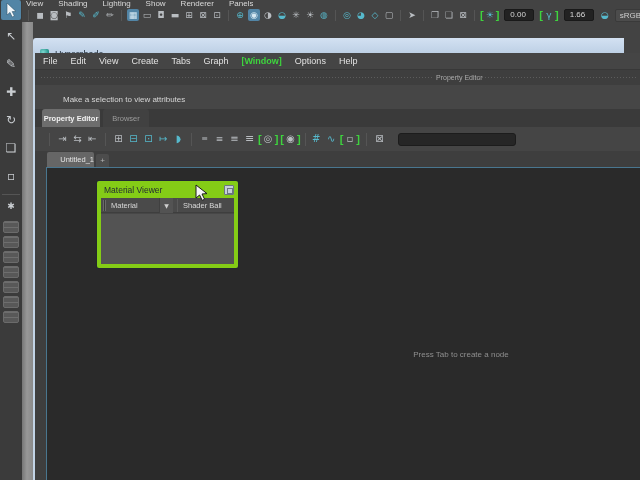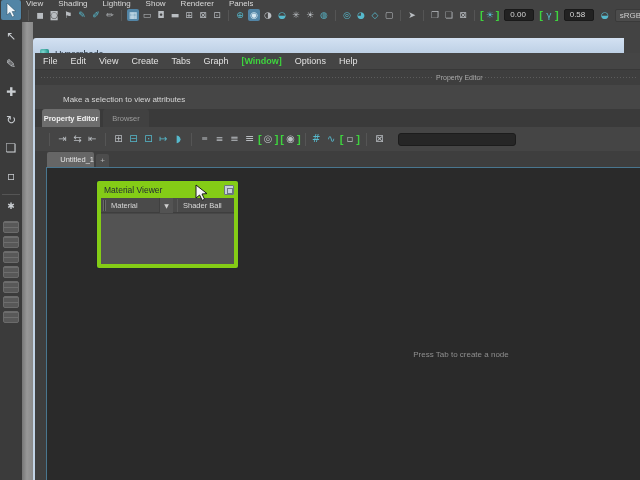--- a/index.html
+++ b/index.html
@@ -173,21 +173,21 @@
     <span class="vicon ic">❏</span>
     <span class="vicon ic">⊠</span>
     <div class="vsep"></div>
     <span class="brk">
         <span class="vicon ic teal">☀</span>
       </span>
     <span class="valfield">0.00</span>
     <span class="brk">
         <span class="vicon ic teal">γ</span>
       </span>
-    <span class="valfield">0.58</span>
+    <span class="valfield">1.66</span>
     <span class="vicon ic teal">◒</span>
     <div class="cmdrop">
       <span class="lbl">sRGB gamma</span>
 
     </div>
   </div>
 </div>
 
 <div id="toolbox">
   <div class="tbtn active">

